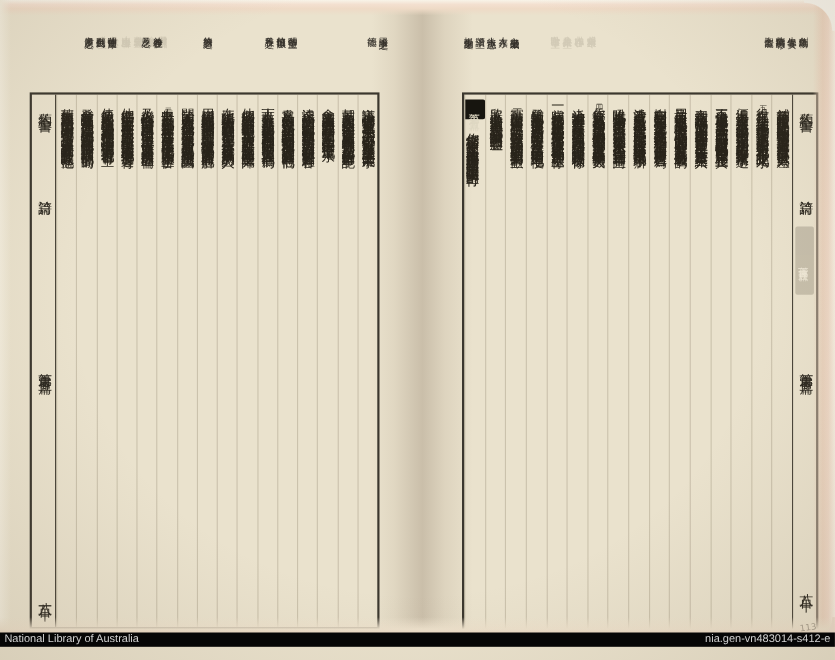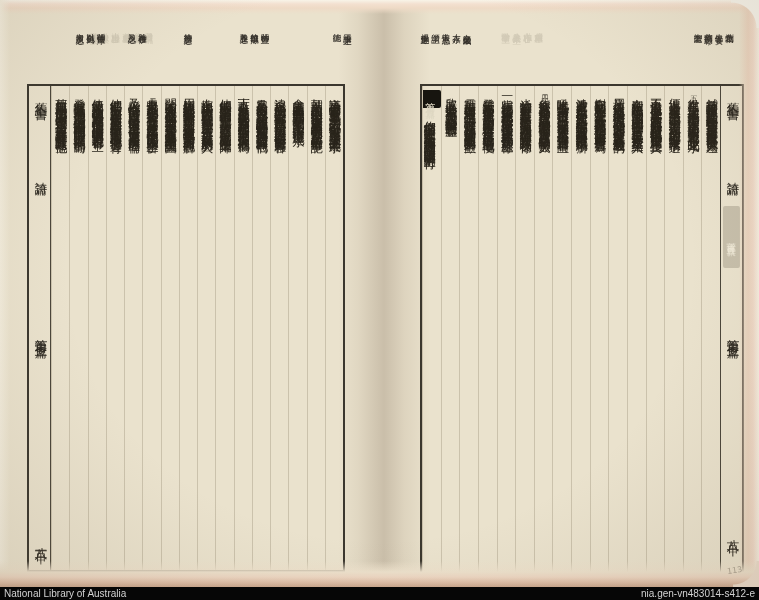--- a/index.html
+++ b/index.html
@@ -59,21 +59,21 @@
   .ghost-group .col{writing-mode:vertical-rl;text-orientation:upright;width:11px;
     font-size:8.5px;letter-spacing:.5px;line-height:11px;color:#5f5949;}
   .ghost-label{position:absolute;left:723px;top:206px;width:17px;height:62px;
     background:rgba(86,80,64,.32);border-radius:2px;writing-mode:vertical-rl;text-orientation:upright;
     font-size:9.5px;color:rgba(244,238,222,.75);transform:scaleX(-1);opacity:.75;
     display:flex;align-items:center;justify-content:center;letter-spacing:1px;}
 
   .pencil-mark{position:absolute;left:727px;top:566px;font-size:8px;color:rgba(112,102,88,.55);
     transform:rotate(-8deg);font-family:"DejaVu Sans",sans-serif;}
 
-  .nla-bar{position:absolute;left:0;right:0;bottom:0;height:13px;background:#060606;
+  .nla-bar{position:absolute;left:0;right:0;bottom:12px;height:13px;background:#060606;
     display:flex;justify-content:space-between;align-items:center;padding:0 4px;
     font-family:"Liberation Sans",sans-serif;font-size:10px;color:#d2d2d2;}
 </style>
 </head>
 <body>
 
 <div id="scan">
 
   <div class="gutter"></div>
 

